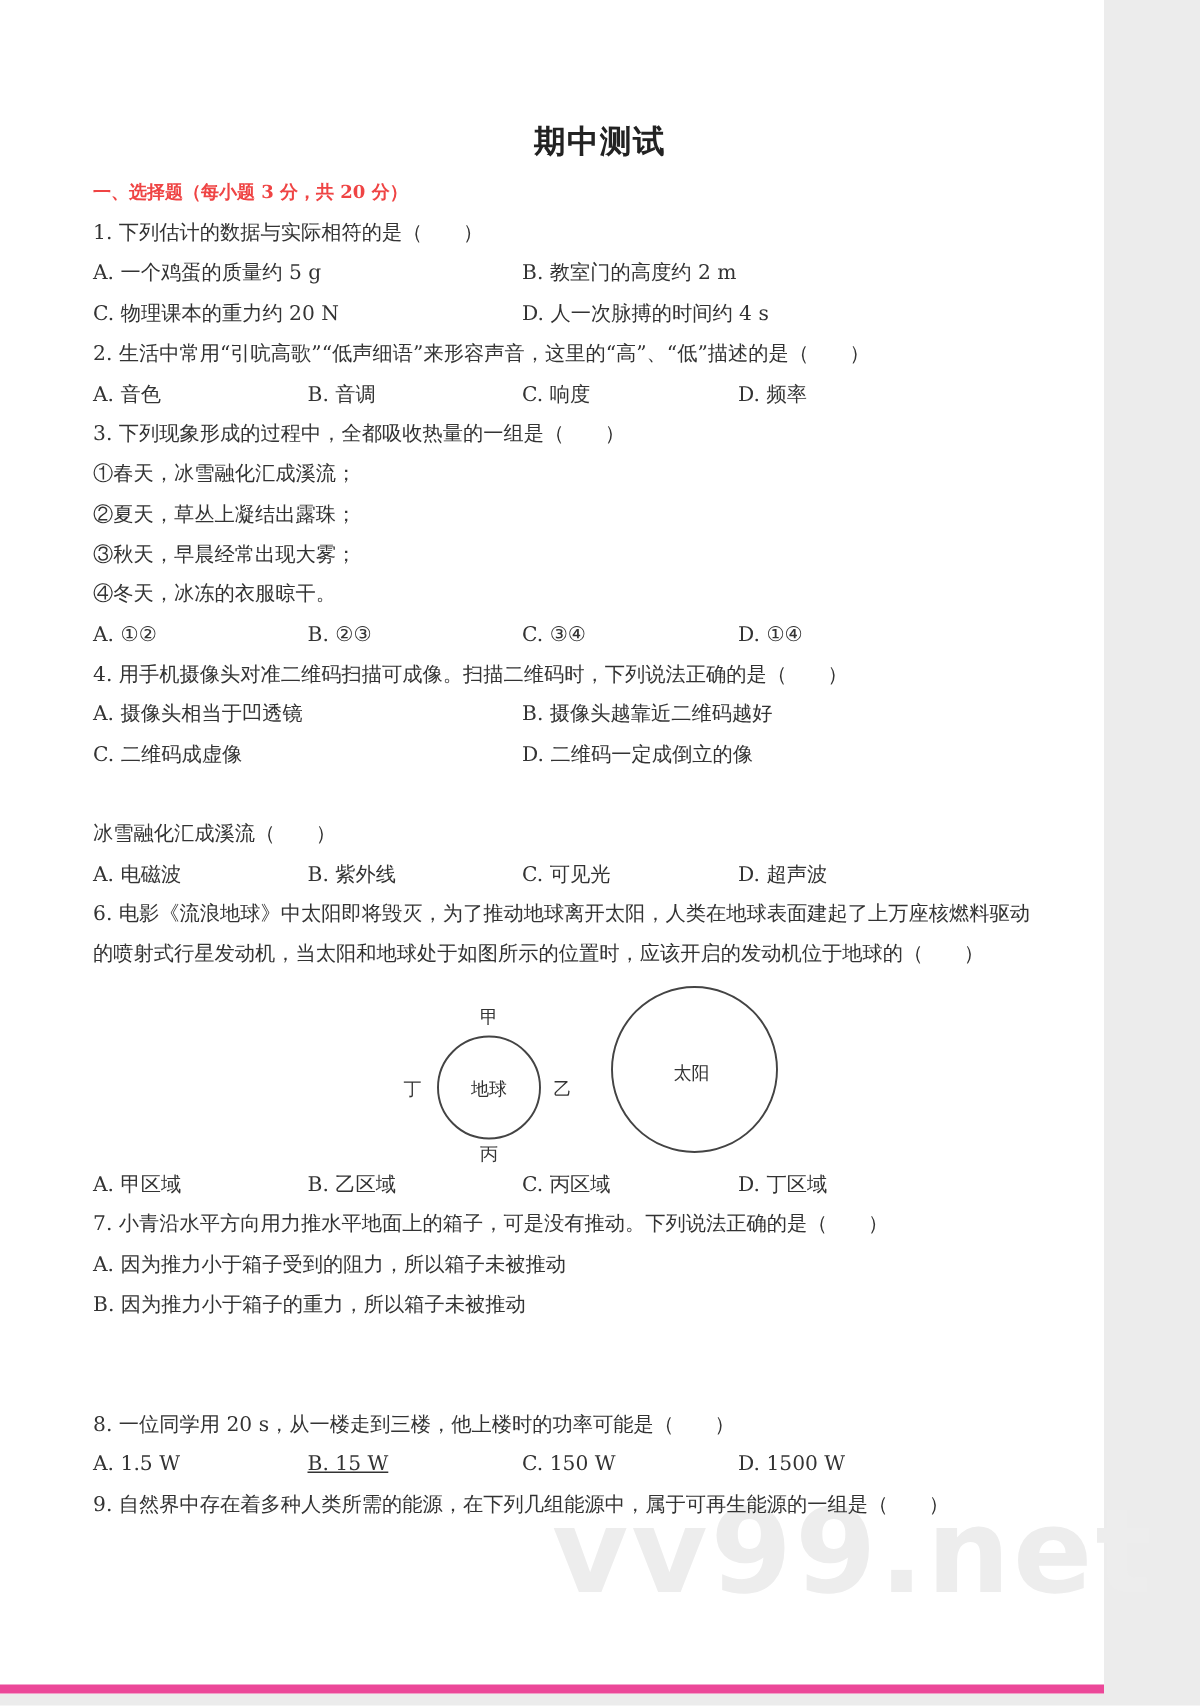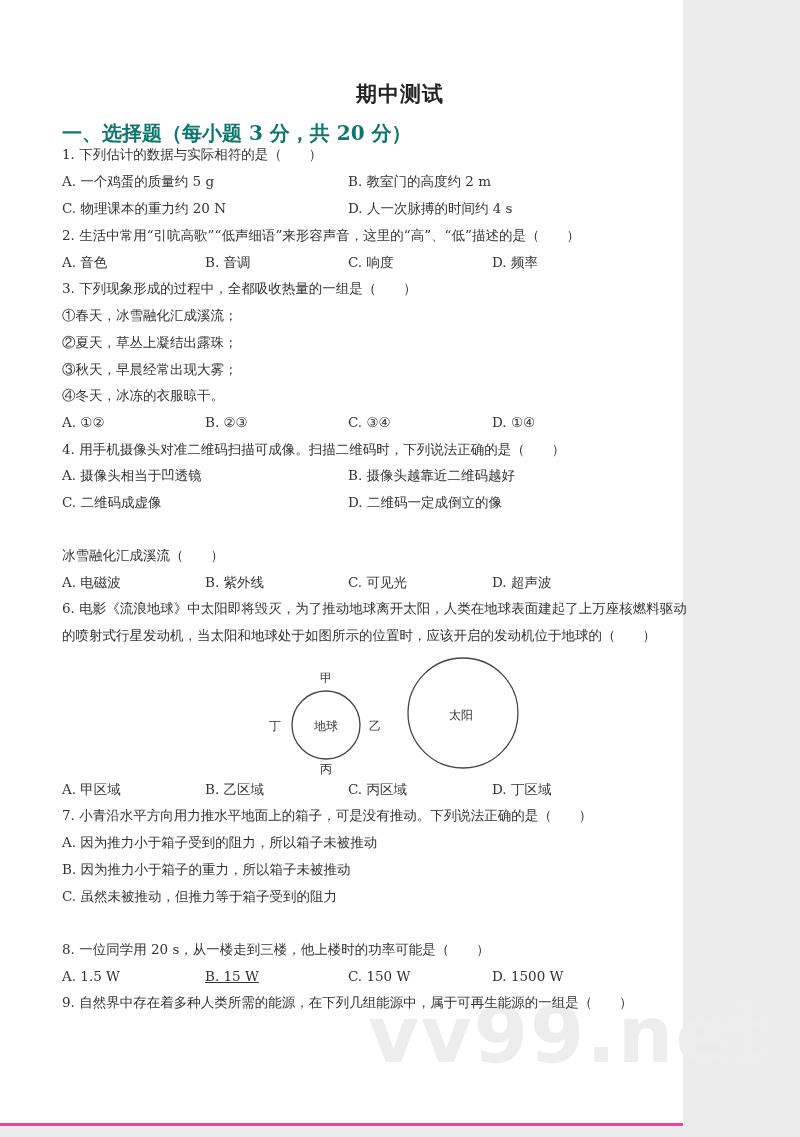--- a/index.html
+++ b/index.html
@@ -2,31 +2,31 @@
 <html><head>
   <meta charset="utf-8">
   <style>
     html, body { margin: 0; padding: 0; }
     body {
       width: 800px; height: 1137px; background: #ececec;
       font-family: "DejaVu Serif", "Liberation Serif", serif;
       color: #2a2a2a; position: relative; overflow: hidden;
     }
     .page {
-      position: absolute; left: 0; top: 0; width: 683px; height: 1123px;
-      background: #ffffff; border-bottom: 3px solid #ec4899;
+      position: absolute; left: 0; top: 0; width: 736px; height: 1123px;
+      background: #ffffff; border-bottom: 6px solid #ec4899;
     }
     .title {
       position: absolute; top: 80px; left: 0; width: 800px; text-align: center;
       font-size: 21px; font-weight: bold; color: #222; letter-spacing: 1px;
     }
     .line {
       position: absolute; left: 62px; font-size: 13.5px; white-space: nowrap; color: #333;
     }
-    .section { font-weight: bold; font-size: 20px; color: #0f766e; }
+    .section { font-weight: bold; font-size: 12px; color: #ef4444; }
     .opt { position: absolute; font-size: 13.5px; white-space: nowrap; color: #333; }
     .diagram { position: absolute; left: 255px; top: 655px; width: 290px; height: 122px; }
     .diagram svg text { font-family: "DejaVu Sans", "Liberation Sans", sans-serif; fill: #333; }
     .footer {
       position: absolute; top: 1052px; left: 0; width: 800px; text-align: center;
       font-size: 12px; color: #444;
     }
     .footer b { font-weight: bold; color: #222; }
     .watermark {
       position: absolute; left: 368px; top: 990px;
@@ -95,21 +95,20 @@
   </div>
 
   <div class="opt" style="left:62px; top:781px;text-align:center;">A. 甲区域</div>
   <div class="opt" style="left:205px; top:781px;">B. 乙区域</div>
   <div class="opt" style="left:348px; top:781px;">C. 丙区域</div>
   <div class="opt" style="left:492px; top:781px;">D. 丁区域</div>
 
   <div class="line" style="top:807px;">7. 小青沿水平方向用力推水平地面上的箱子，可是没有推动。下列说法正确的是（　　）</div>
   <div class="line" style="top:834px;">A. 因为推力小于箱子受到的阻力，所以箱子未被推动</div>
   <div class="line" style="top:861px;">B. 因为推力小于箱子的重力，所以箱子未被推动</div>
-  <div class="line" style="top:888px;">C. 虽然未被推动，但推力等于箱子受到的阻力</div>
 
   <div class="line" style="top:941px;">8. 一位同学用 20 s，从一楼走到三楼，他上楼时的功率可能是（　　）</div>
   <div class="opt" style="left:62px; top:968px;">A. 1.5 W</div>
   <div class="opt" style="left:205px; top:968px;text-decoration:underline;">B. 15 W</div>
   <div class="opt" style="left:348px; top:968px;">C. 150 W</div>
   <div class="opt" style="left:492px; top:968px;">D. 1500 W</div>
 
   <div class="watermark">vv99.net</div>
 
   <div class="line" style="top:994px;">9. 自然界中存在着多种人类所需的能源，在下列几组能源中，属于可再生能源的一组是（　　）</div>

